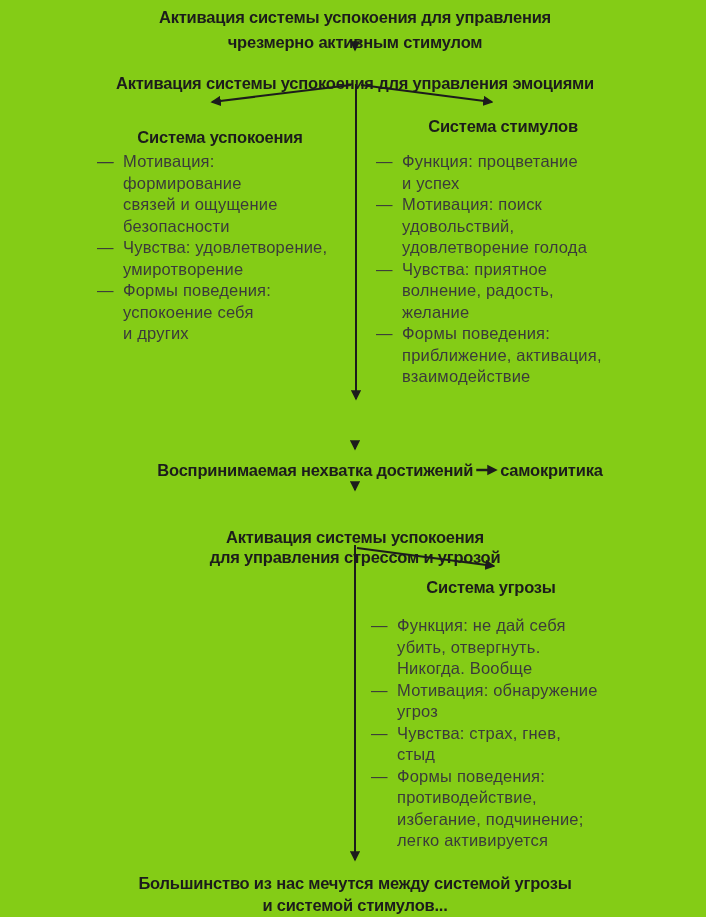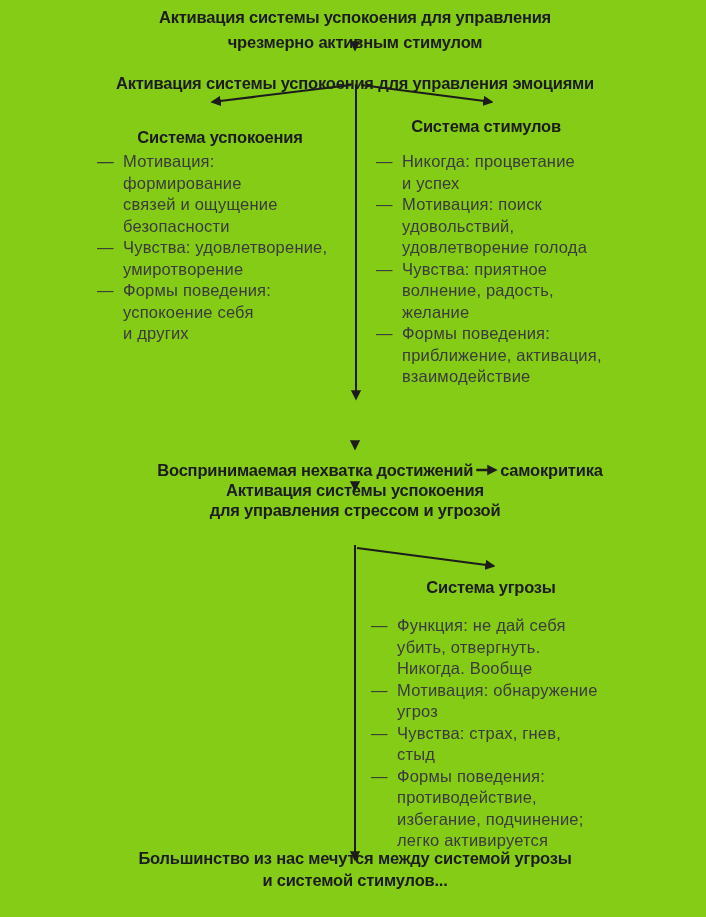--- a/index.html
+++ b/index.html
@@ -93,25 +93,25 @@
 умиротворение</span>
     </div>
     <div class="li">
       <span class="dash">—</span>
       <span class="li-text">Формы поведения:
 успокоение себя
 и других</span>
     </div>
   </div>
 
-  <div class="heading" style="top:115px;left:486px;transform:translateX(-50%);white-space:nowrap;">Система стимулов</div>
+  <div class="heading" style="top:115px;left:503px;transform:translateX(-50%);white-space:nowrap;">Система стимулов</div>
   <div class="col-list" style="top:151px;left:376px;">
     <div class="li">
       <span class="dash">—</span>
-      <span class="li-text">Никогда: процветание
+      <span class="li-text">Функция: процветание
 и успех</span>
     </div>
     <div class="li">
       <span class="dash">—</span>
       <span class="li-text">Мотивация: поиск
 удовольствий,
 удовлетворение голода</span>
     </div>
     <div class="li">
       <span class="dash">—</span>
@@ -130,21 +130,21 @@
 
   <div class="lack-row" style="top:459px;left:380px;transform:translateX(-50%);">
     <span>Воспринимаемая нехватка достижений</span>
     <svg class="inline-arrow" width="23" height="12" viewBox="0 0 23 12">
       <line x1="1" y1="6" x2="13" y2="6" stroke="#1c1c1c" stroke-width="2.4"></line>
       <path d="M12,0.7 L22.5,6 L12,11.3 z" fill="#1c1c1c"></path>
     </svg>
     <span>самокритика</span>
   </div>
 
-  <div class="heading center-axis" style="top:480px;line-height:20px;width:420px;">Активация системы успокоения
+  <div class="heading center-axis" style="top:527px;line-height:20px;width:420px;">Активация системы успокоения
 для управления стрессом и угрозой</div>
 
   <div class="heading" style="top:576px;left:491px;transform:translateX(-50%);white-space:nowrap;">Система угрозы</div>
   <div class="col-list" style="top:615px;left:371px;">
     <div class="li">
       <span class="dash">—</span>
       <span class="li-text">Функция: не дай себя
 убить, отвергнуть.
 Никогда. Вообще</span>
     </div>
@@ -160,16 +160,16 @@
     </div>
     <div class="li">
       <span class="dash">—</span>
       <span class="li-text">Формы поведения:
 противодействие,
 избегание, подчинение;
 легко активируется</span>
     </div>
   </div>
 
-  <div class="heading center-axis" style="top:847px;width:560px;">Большинство из нас мечутся между системой угрозы
+  <div class="heading center-axis" style="top:872px;width:560px;">Большинство из нас мечутся между системой угрозы
 и системой стимулов...</div>
 
 </div>
 
 </body></html>

